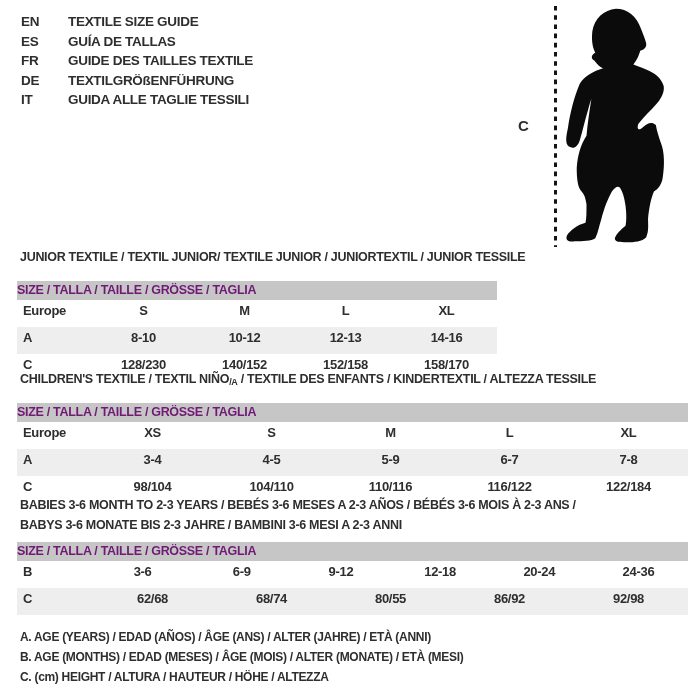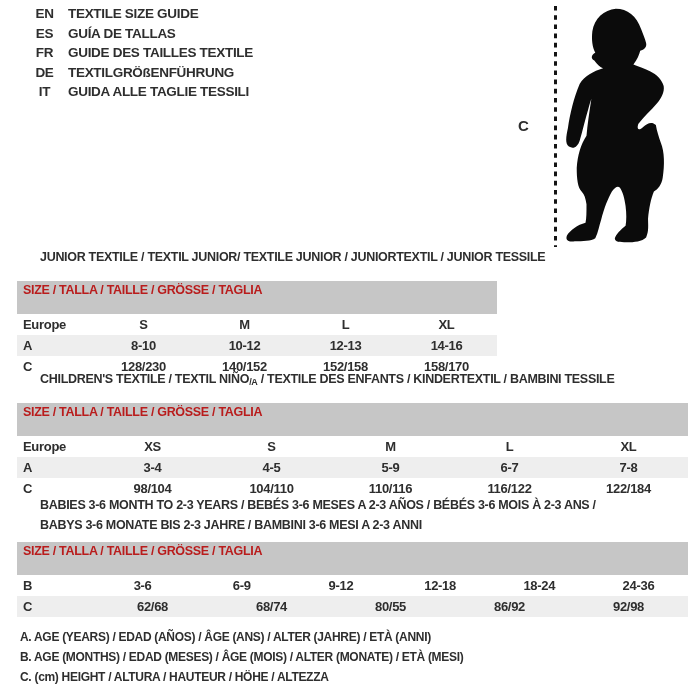--- a/index.html
+++ b/index.html
@@ -5,42 +5,42 @@
   html,body{margin:0;padding:0;background:#fff;}
   body{
     font-family:"Liberation Sans", sans-serif;
     font-weight:700;
     color:var(--text-color,#2e2e2e);
     letter-spacing:-0.3px;
   }
   .canvas{position:relative;width:700px;height:700px;background:#fff;overflow:hidden;}
 
   
-  .lang-list{position:absolute;left:21px;top:4px;text-align:center;}
+  .lang-list{position:absolute;left:21px;top:12px;}
   .lang-row{display:flex;line-height:19.5px;font-size:13.5px;}
   .lang-code{width:47px;}
   .lang-label{white-space:nowrap;}
 
   
   .height-line{position:absolute;left:552px;top:6px;}
   .height-label{position:absolute;left:518px;top:117px;font-size:15px;}
   .baby-svg{position:absolute;left:565px;top:5px;}
   .baby-path{fill:var(--silhouette-color,#0b0b0b);}
 
   
-  .section-title{position:absolute;left:20px;font-size:12.5px;white-space:nowrap;margin-left:20px;}
+  .section-title{position:absolute;left:20px;font-size:12.5px;white-space:nowrap;}
   .sub{font-size:9px;vertical-align:-2px;}
   .two-line{line-height:20px;}
 
   .size-table{position:absolute;left:17px;}
   .t-header{
-    height:33px;line-height:19px;padding-left:6px;font-size:12.5px;
-    background:var(--table-header-bg,#c6c6c6);color:#b91c1c;
+    height:19px;line-height:19px;font-size:12.5px;
+    background:var(--table-header-bg,#c6c6c6);color:#701a75;
   }
-  .t-row{display:flex;height:21px;line-height:21px;font-size:13px;}
+  .t-row{display:flex;height:27px;line-height:21px;font-size:13px;}
   .t-row.shaded{background:var(--shaded-row-bg,#eeeeee);}
   .t-label{width:70px;padding-left:6px;text-align:left;}
   .t-cell{flex:1;text-align:center;}
 
   
   .footnotes{position:absolute;left:20px;top:627px;font-size:12px;line-height:20px;}
   .footnote-line{white-space:nowrap;}
 </style>
 </head>
 <body>
@@ -139,21 +139,21 @@
     </div>
     <div class="t-row">
       <div class="t-label">C</div>
       <div class="t-cell">128/230</div>
       <div class="t-cell">140/152</div>
       <div class="t-cell">152/158</div>
       <div class="t-cell">158/170</div>
     </div>
   </div>
 
-  <div class="section-title" style="top:372px;"><span>CHILDREN'S TEXTILE / TEXTIL NIÑO</span><span class="sub">/A</span><span> / TEXTILE DES ENFANTS / KINDERTEXTIL / BAMBINI TESSILE</span></div>
+  <div class="section-title" style="top:372px;"><span>CHILDREN'S TEXTILE / TEXTIL NIÑO</span><span class="sub">/A</span><span> / TEXTILE DES ENFANTS / KINDERTEXTIL / ALTEZZA TESSILE</span></div>
   <div class="size-table" style="top:403px;width:671px;">
     <div class="t-header">SIZE / TALLA / TAILLE / GRÖSSE / TAGLIA</div>
     <div class="t-row">
       <div class="t-label">Europe</div>
       <div class="t-cell">XS</div>
       <div class="t-cell">S</div>
       <div class="t-cell">M</div>
       <div class="t-cell">L</div>
       <div class="t-cell">XL</div>
     </div>
@@ -180,21 +180,21 @@
     <div>BABYS 3-6 MONATE BIS 2-3 JAHRE / BAMBINI 3-6 MESI A 2-3 ANNI</div>
   </div>
   <div class="size-table" style="top:542px;width:671px;">
     <div class="t-header">SIZE / TALLA / TAILLE / GRÖSSE / TAGLIA</div>
     <div class="t-row">
       <div class="t-label">B</div>
       <div class="t-cell">3-6</div>
       <div class="t-cell">6-9</div>
       <div class="t-cell">9-12</div>
       <div class="t-cell">12-18</div>
-      <div class="t-cell">18-24</div>
+      <div class="t-cell">20-24</div>
       <div class="t-cell">24-36</div>
     </div>
     <div class="t-row shaded">
       <div class="t-label">C</div>
       <div class="t-cell">62/68</div>
       <div class="t-cell">68/74</div>
       <div class="t-cell">80/55</div>
       <div class="t-cell">86/92</div>
       <div class="t-cell">92/98</div>
     </div>

